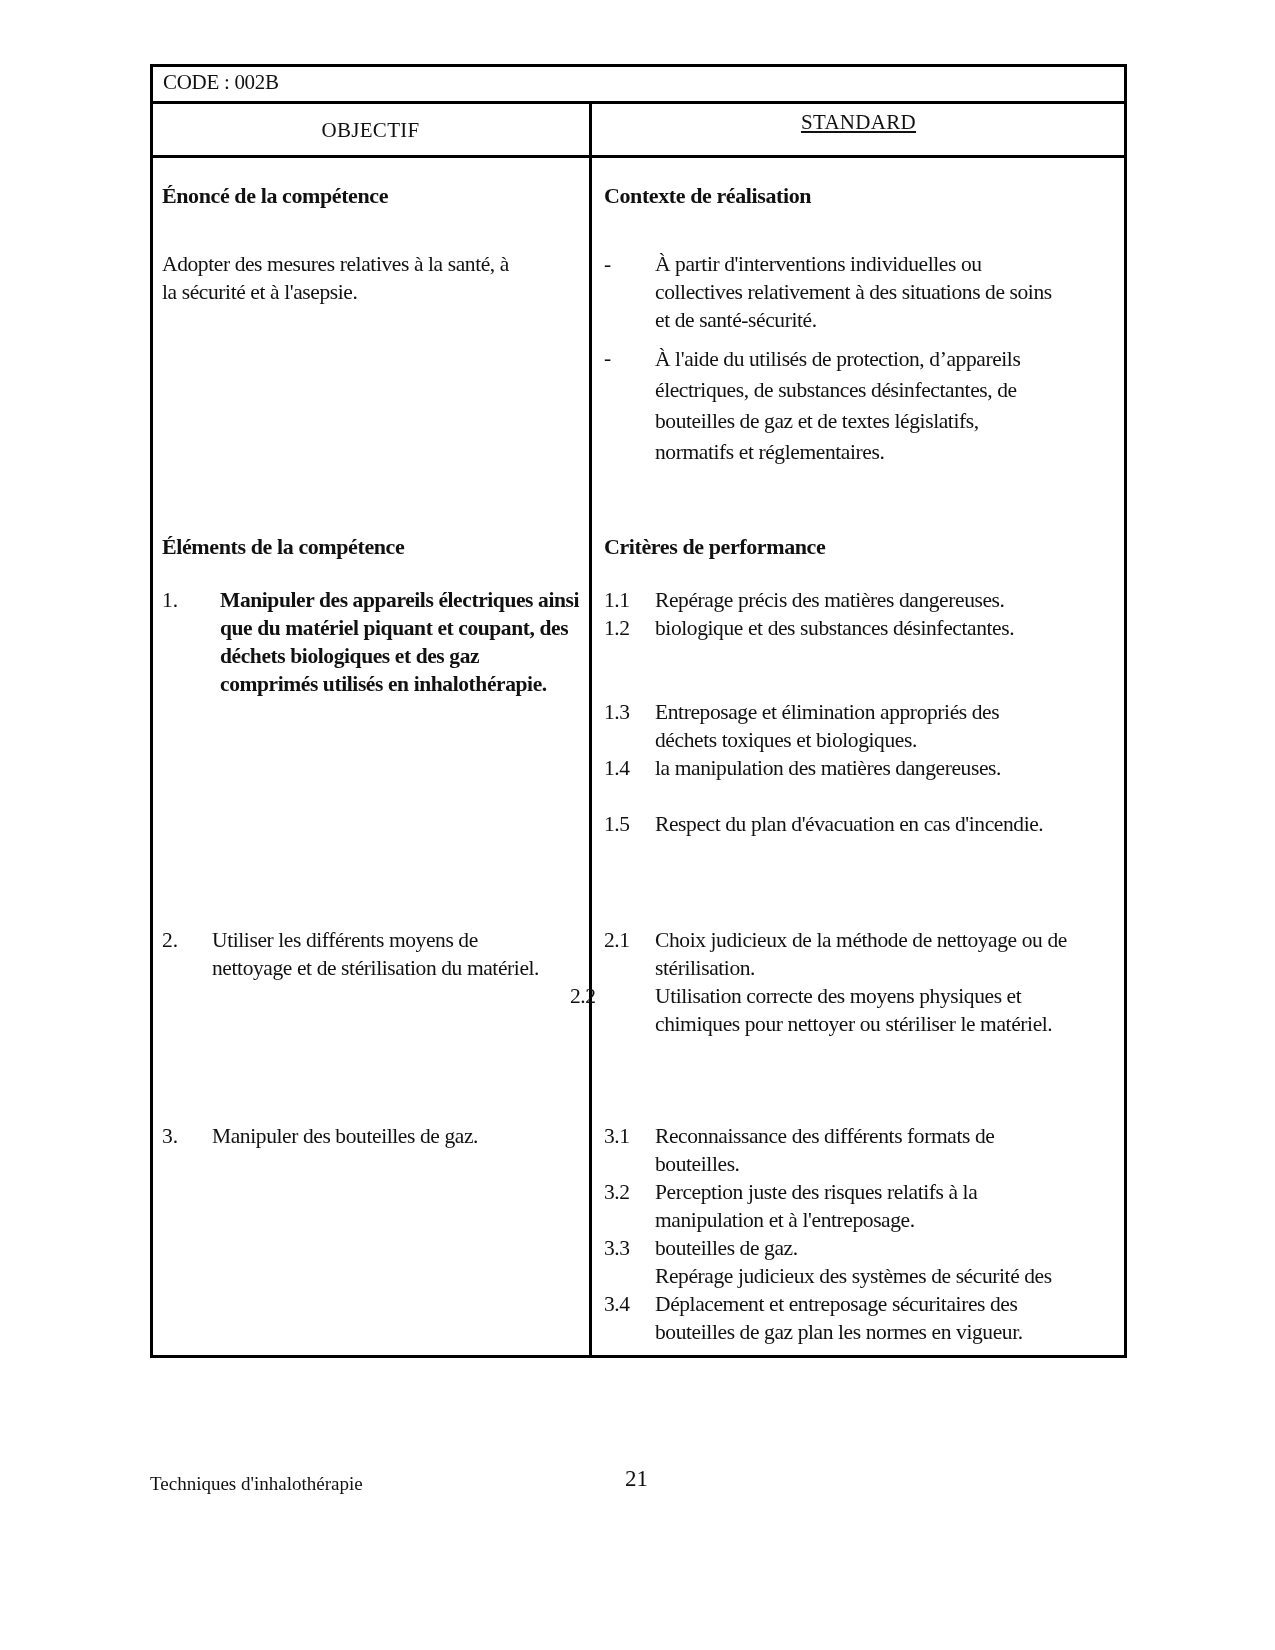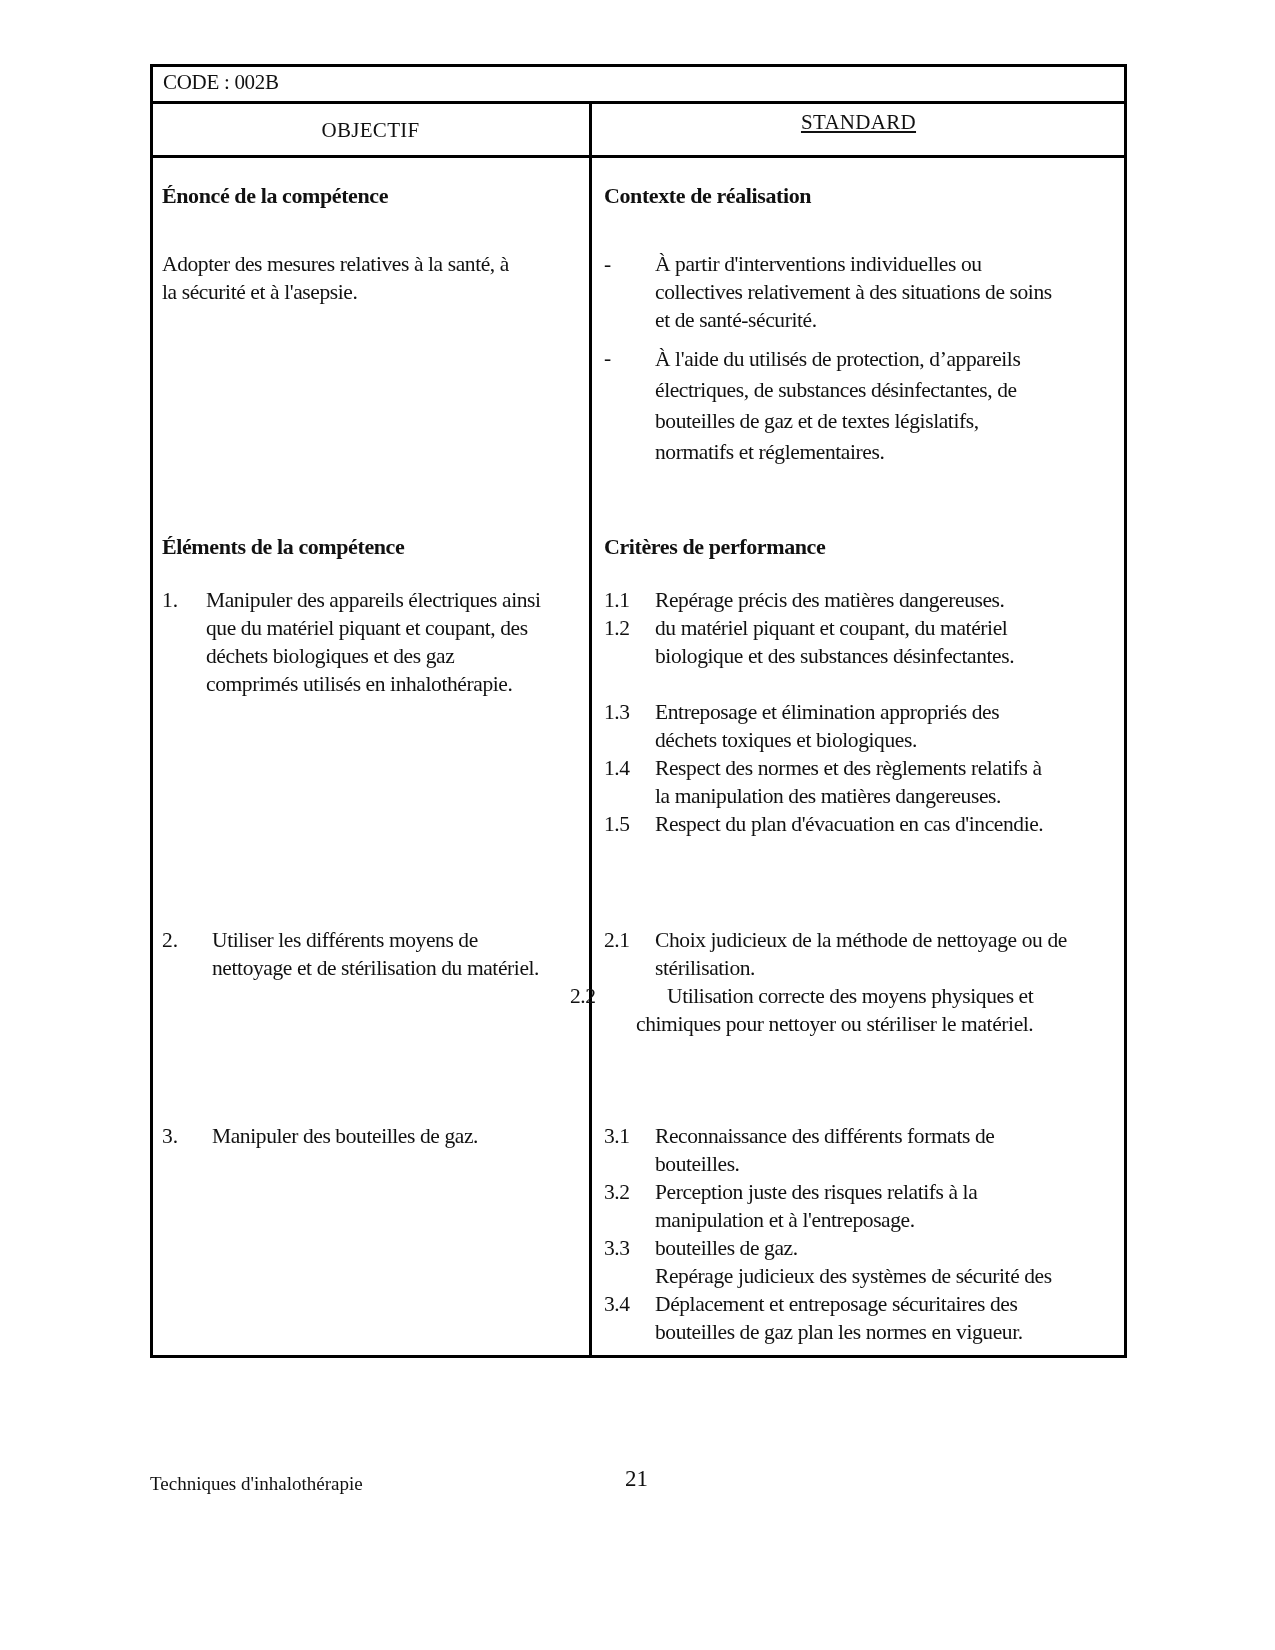--- a/index.html
+++ b/index.html
@@ -32,21 +32,21 @@
 <div class="t bold" style="left:162px; top:182px;">Énoncé de la compétence</div>
 <div class="body" style="left:162px; top:250px;">
   <div>Adopter des mesures relatives à la santé, à</div>
   <div>la sécurité et à l'asepsie.</div>
 </div>
 
 <div class="t bold" style="left:162px; top:533px;">Éléments de la compétence</div>
 
 <div>
   <div class="num" style="left:162px; top:586px;">1.</div>
-  <div class="body" style="left:206px; top:586px;">
+  <div class="body" style="left:220px; top:586px;font-weight:bold;">
     <div>Manipuler des appareils électriques ainsi</div>
     <div>que du matériel piquant et coupant, des</div>
     <div>déchets biologiques et des gaz</div>
     <div>comprimés utilisés en inhalothérapie.</div>
   </div>
 </div>
 
 <div>
   <div class="num" style="left:162px; top:926px;">2.</div>
   <div class="body" style="left:212px; top:926px;">
@@ -87,56 +87,54 @@
 <div id="crit-group-0" class="crit-group">
     <div>
       <div class="num crit" style="left: 604px; top: 586px;">1.1</div>
       <div class="body crit" style="left: 655px; top: 586px;">
         <div>Repérage précis des matières dangereuses.</div>
       </div>
     </div>
     <div>
       <div class="num crit" style="left: 604px; top: 614px;">1.2</div>
       <div class="body crit" style="left: 655px; top: 614px;">
-        <div>du matériel piquant et coupant, du matériel</div>
         <div>biologique  et des substances désinfectantes.</div>
       </div>
     </div>
     <div>
       <div class="num crit" style="left: 604px; top: 698px;">1.3</div>
       <div class="body crit" style="left: 655px; top: 698px;">
         <div>Entreposage et élimination appropriés des</div>
         <div>déchets toxiques et biologiques.</div>
       </div>
     </div>
     <div>
       <div class="num crit" style="left: 604px; top: 754px;">1.4</div>
       <div class="body crit" style="left: 655px; top: 754px;">
-        <div>Respect des normes et des règlements relatifs à</div>
         <div>la manipulation des matières dangereuses.</div>
       </div>
     </div>
     <div>
       <div class="num crit" style="left: 604px; top: 810px;">1.5</div>
       <div class="body crit" style="left: 655px; top: 810px;">
         <div>Respect du plan d'évacuation en cas d'incendie.</div>
       </div>
     </div>
   </div>
 <div id="crit-group-1" class="crit-group">
     <div>
       <div class="num crit" style="left: 604px; top: 926px;">2.1</div>
       <div class="body crit" style="left: 655px; top: 926px;">
         <div>Choix judicieux de la méthode de nettoyage ou de</div>
         <div>stérilisation.</div>
       </div>
     </div>
     <div>
       <div class="num crit" style="left: 570px; top: 982px;">2.2</div>
-      <div class="body crit" style="left: 636px; top: 982px; text-align: right;">
+      <div class="body crit" style="left: 655px; top: 982px;">
         <div>Utilisation correcte des moyens physiques et</div>
         <div>chimiques pour nettoyer ou stériliser le matériel.</div>
       </div>
     </div>
   </div>
 <div id="crit-group-2" class="crit-group">
     <div>
       <div class="num crit" style="left: 604px; top: 1122px; font-family: Liberation Serif, serif;">3.1</div>
       <div class="body crit" style="left: 655px; top: 1122px;">
         <div>Reconnaissance des différents formats de</div>

